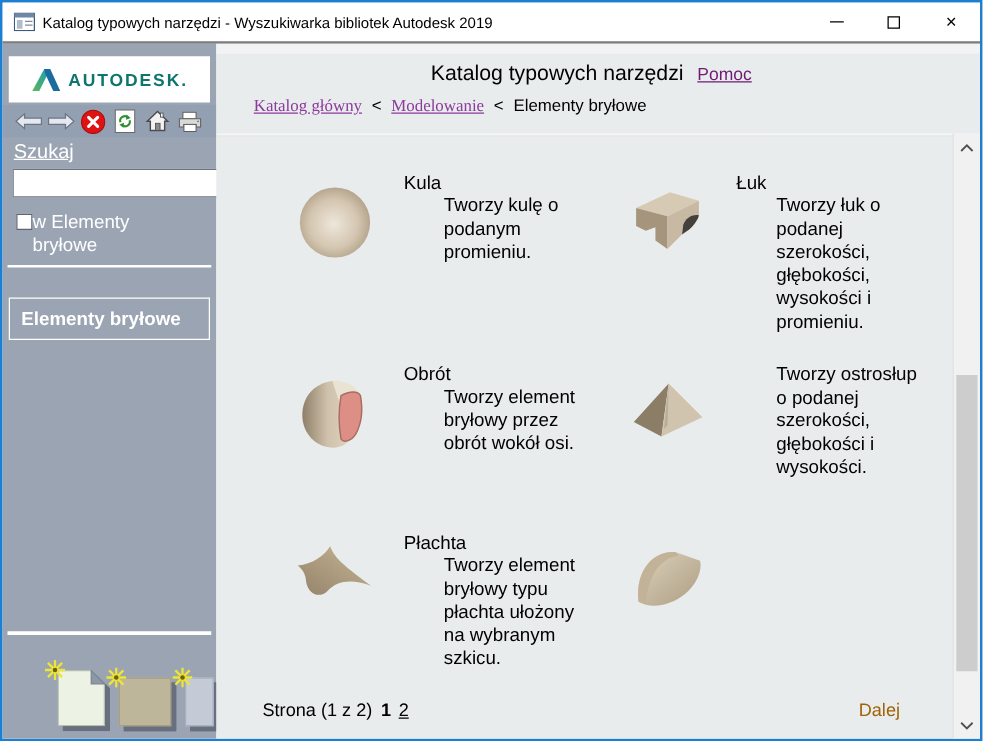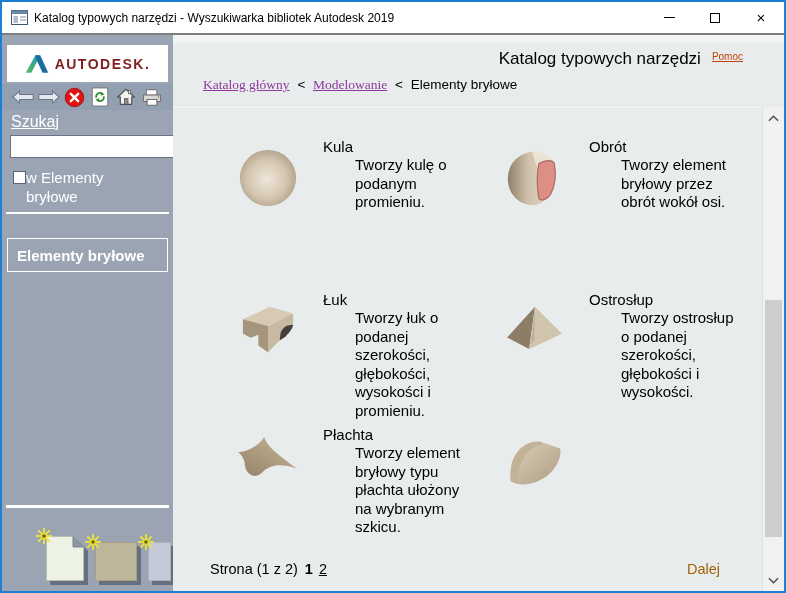--- a/index.html
+++ b/index.html
@@ -19,21 +19,21 @@
   .glyph-close { font-size:15px; color:#000; line-height:1; font-weight:400; }
   .title-sep { position:absolute; top:31px; left:0; right:0; height:2px; background:#7e7e7e; }
 
   
   .app-body { position:absolute; top:33px; left:0; right:0; bottom:0; display:flex; }
 
   
   .sidebar { position:relative; width:171px; background:#9aa4b3; flex:none; }
   .logo-box { position:absolute; top:10px; left:5px; right:5px; height:37px; background:#ffffff;
               display:flex; align-items:center; justify-content:center; gap:6px; }
-  .logo-text { font-size:14px; font-weight:bold; color:#7f1d1d; letter-spacing:1.5px; }
+  .logo-text { font-size:14px; font-weight:bold; color:#0f766e; letter-spacing:1.5px; }
   .nav-toolbar { position:absolute; top:49px; left:0; right:0; height:26px; background:#93a0b2;
                  display:flex; align-items:center; justify-content:space-between; padding:0 9px; }
   .tool { display:inline-flex; width:24px; height:22px; align-items:center; justify-content:center; cursor:pointer; }
   .search-label { position:absolute; top:78px; left:9px; color:#ffffff; font-size:16px;text-decoration:underline; }
   .search-row { position:absolute; top:100px; left:8px; right:3px; display:flex; align-items:center; gap:5px; }
   .search-input { flex:1; height:23px; border:1px solid #6b7384; background:#ffffff; font-size:13px; padding:0 3px; }
   .ok-btn { height:22px; padding:0 4px; font-size:12px; color:#111; background:#dfe2ec;
             border:1px solid #5a5a5a; box-shadow:1px 1px 0 #747e90; cursor:pointer;
             font-family:"Liberation Sans","DejaVu Sans",sans-serif; }
   .chk-row { position:absolute; top:134px; left:11px; right:4px; display:flex; gap:0; }
@@ -50,23 +50,23 @@
   .tmpl { position:relative; cursor:pointer; }
   .tmpl-shape { filter:drop-shadow(4px 4px 0 rgba(72,79,94,0.6)); display:block; }
   .tmpl-square { width:42px; height:39px; background:#bdb69b; border:1px solid #a79f85; }
   .tmpl-narrow { width:23px; height:39px; background:#c5cad7; border:1px solid #aab0bf; }
   .sparkle { position:absolute; top:-8px; left:-10px; width:16px; height:16px; }
 
   
   .main { position:relative; flex:1; background:#e9eced; overflow:hidden; }
   .header-strip { position:absolute; top:0; left:0; right:0; height:8px; background:#f1f3f5; }
   .main-header { position:absolute; top:8px; left:0; right:0; height:64px; padding:6px 41px 0 30px; }
-  .header-top { display:flex; justify-content:flex-end; align-items:flex-start; }
+  .header-top { display:flex; justify-content:center; align-items:flex-start; }
   .page-title { font-size:17px; font-weight:normal; color:#000; }
-  .help-link { font-size:10px; color:#c2410c; text-decoration:underline; cursor:pointer; margin-top:2px;margin-left:11px; }
+  .help-link { font-size:14px; color:#701a75; text-decoration:underline; cursor:pointer; margin-top:2px;margin-left:11px; }
   .breadcrumb { margin-top:8px; font-size:13.5px; color:#000; }
   .crumb-link { color:#8c3a9b; text-decoration:underline; cursor:pointer;font-family:Liberation Serif, serif; }
   .crumb-sep { margin:0 4px; }
   .hdr-divider { position:absolute; top:72px; left:0; right:0; height:2px;
                  background:linear-gradient(#ffffff,#dde0e3); }
 
   .items-grid { position:absolute; top:103px; left:64px; right:40px;
                 display:grid; grid-template-columns:266px auto; grid-template-rows:153px 135px auto; }
   .item { display:flex; gap:22px; cursor:pointer; }
   .item-icon { flex:none; width:64px; margin-top:9px; }
@@ -274,20 +274,35 @@
             </svg>
           </span>
           <div class="item-text">
             <div class="item-name">Kula</div>
             <div class="item-desc">Tworzy kulę o podanym promieniu.</div>
           </div>
         </div>
 
         <div class="item">
           <span class="item-icon">
+            <svg viewBox="0 0 64 58" width="62" height="56">
+              <path d="M6 20 L34 7 L58 14 L32 27 Z" fill="#d6cab4"></path>
+              <path d="M6 20 L32 27 L32 54 L22 47 L22 36 L14 39 L6 35 Z" fill="#a4957c"></path>
+              <path d="M32 27 L58 14 L58 26 C51 25 47 29 45 34 L44 42 L32 54 Z" fill="#c7b9a2"></path>
+              <path d="M58 26 C51 25 47 29 45 34 L44 42 L50 38 C55 33 57.5 29 58 26 Z" fill="#45403a"></path>
+            </svg>
+          </span>
+          <div class="item-text">
+            <div class="item-name">Łuk</div>
+            <div class="item-desc">Tworzy łuk o podanej szerokości, głębokości, wysokości i promieniu.</div>
+          </div>
+        </div>
+
+        <div class="item">
+          <span class="item-icon">
             <svg viewBox="0 0 64 64" width="62" height="62">
               <defs>
                   <linearGradient id="gRev" x1="0" y1="0" x2="1" y2="0">
                 <stop offset="0%" stop-color="#8e7f68"></stop>
                     <stop offset="55%" stop-color="#cfc1ab"></stop>
                     <stop offset="100%" stop-color="#ddd2bf"></stop>
               </linearGradient>
                 </defs>
               <path d="M30 5 C14 7 5 19 5 33 C5 48 16 60 31 60 C36 60 40 58 43 55 L40 12 C37 8 34 5 30 5 Z" fill="url(#gRev)"></path>
               <path d="M30 5 C38 4 48 8 52 15 L36 23 C33 15 31 9 30 5 Z" fill="#eae3d4"></path>
@@ -295,43 +310,27 @@
             </svg>
           </span>
           <div class="item-text">
             <div class="item-name">Obrót</div>
             <div class="item-desc">Tworzy element bryłowy przez obrót wokół osi.</div>
           </div>
         </div>
 
         <div class="item">
           <span class="item-icon">
-            <svg viewBox="0 0 64 58" width="62" height="56">
-              <path d="M6 20 L34 7 L58 14 L32 27 Z" fill="#d6cab4"></path>
-              <path d="M6 20 L32 27 L32 54 L22 47 L22 36 L14 39 L6 35 Z" fill="#a4957c"></path>
-              <path d="M32 27 L58 14 L58 26 C51 25 47 29 45 34 L44 42 L32 54 Z" fill="#c7b9a2"></path>
-              <path d="M58 26 C51 25 47 29 45 34 L44 42 L50 38 C55 33 57.5 29 58 26 Z" fill="#45403a"></path>
-            </svg>
-          </span>
-          <div class="item-text">
-            <div class="item-name">Łuk</div>
-            <div class="item-desc">Tworzy łuk o podanej szerokości, głębokości, wysokości i promieniu.</div>
-          </div>
-        </div>
-
-        <div class="item">
-          <span class="item-icon">
             <svg viewBox="0 0 64 54" width="62" height="52">
               <path d="M33 7 L4 39 L27 51 Z" fill="#8b7d66"></path>
               <path d="M33 7 L27 51 L61 35 Z" fill="#d0c4ae"></path>
               <path d="M33 7 L29 45 L32 42 Z" fill="#bbae97"></path>
             </svg>
           </span>
           <div class="item-text">
-            <div class="item-name">Ostrosłup</div>
             <div class="item-desc">Tworzy ostrosłup o podanej szerokości, głębokości i wysokości.</div>
           </div>
         </div>
 
         <div class="item">
           <span class="item-icon">
             <svg viewBox="0 0 64 52" width="62" height="50">
               <defs>
                   <linearGradient id="gSheet" x1="0" y1="1" x2="1" y2="0">
                 <stop offset="0%" stop-color="#94836a"></stop>

